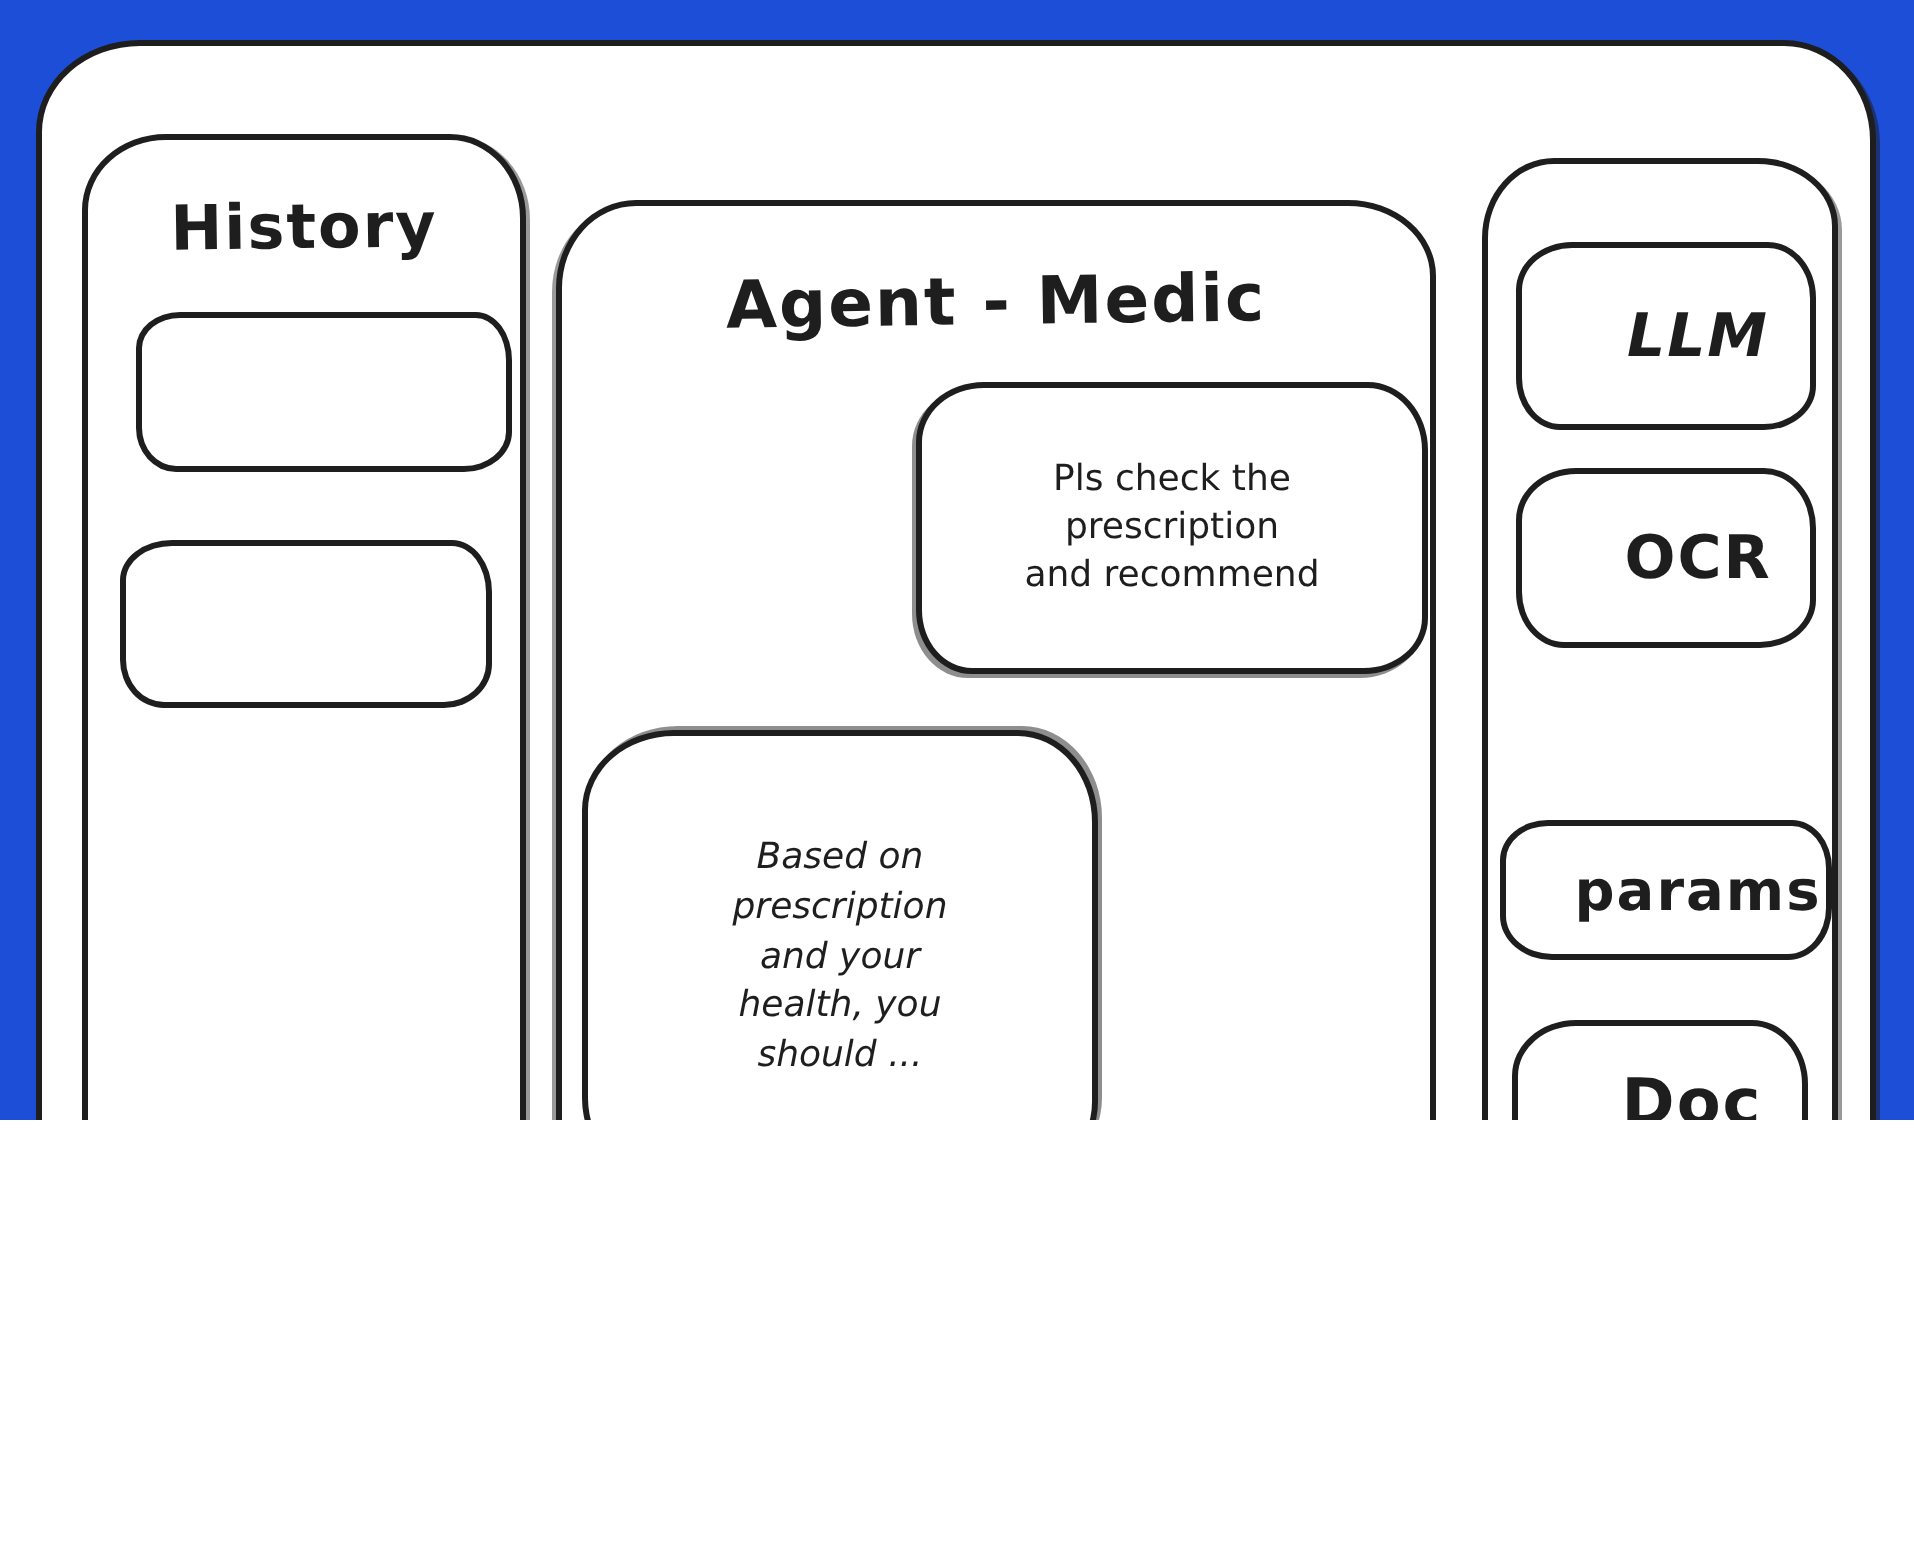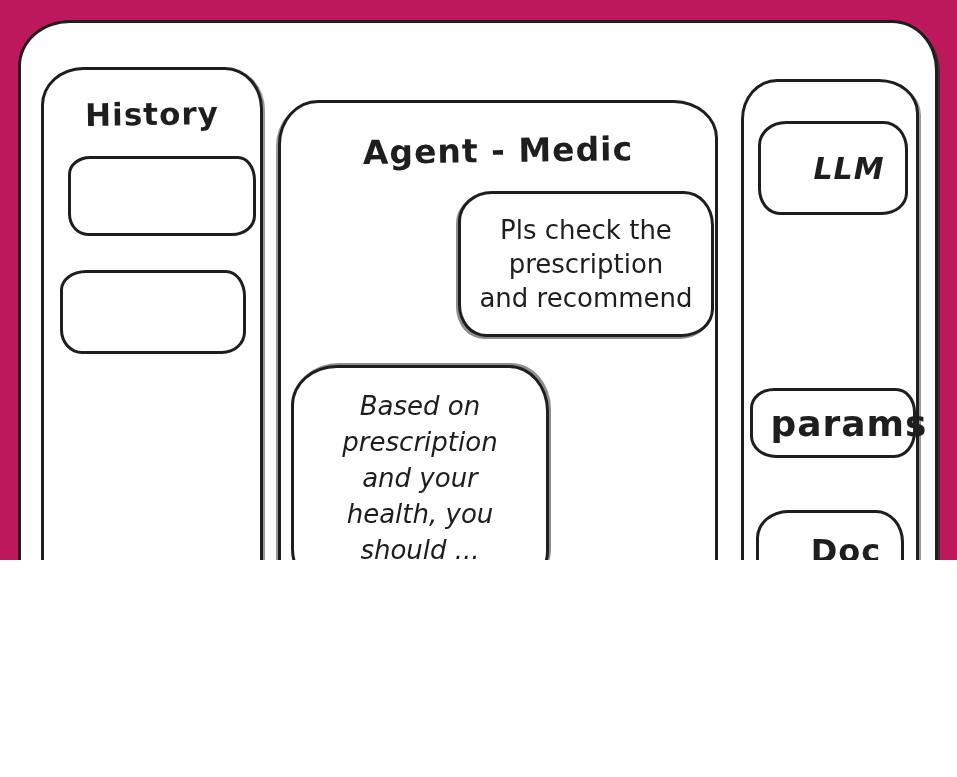--- a/index.html
+++ b/index.html
@@ -5,21 +5,21 @@
   * { margin: 0; padding: 0; box-sizing: border-box; }
   html, body { background: #ffffff; }
   body {
     font-family: "DejaVu Sans", "Liberation Sans", sans-serif;
     color: #1e1e1e;
   }
   .stage {
     position: relative;
     width: 957px;
     height: 560px;
-    background: #be185d;
+    background: #1d4ed8;
     overflow: hidden;
   }
   .sketch {
     position: absolute;
     border: 3px solid #1e1e1e;
     background: #ffffff;
   }
   
   .frame {
     left: 18px; top: 20px; width: 920px; height: 737px;
@@ -60,21 +60,21 @@
   }
   .history-item-2 {
     left: 16px; top: 200px; width: 186px; height: 84px;
     border-radius: 26px 20px 24px 22px / 20px 26px 22px 24px;
   }
   .bubble {
     display: flex;
     align-items: center;
     justify-content: center;
     text-align: center;
-    font-size: 26px;
+    font-size: 18px;
     line-height: 1.32;
     white-space: pre-line;
     padding: 6px 10px;
   }
   .bubble-user {
     left: 177px; top: 88px; width: 256px; height: 146px;
     border-radius: 34px 30px 32px 28px / 30px 34px 28px 32px;
     box-shadow: -2px 2px 0 0 rgba(30,30,30,.5);
   }
   .bubble-assistant {
@@ -102,23 +102,23 @@
   .btn-llm {
     left: 14px; top: 39px; width: 150px; height: 94px;
     border-radius: 28px 24px 26px 22px / 24px 28px 22px 26px;
     font-style: italic;
   }
   .btn-ocr {
     left: 14px; top: 152px; width: 150px; height: 90px;
     border-radius: 30px 26px 28px 24px / 26px 30px 24px 28px;
   }
   .btn-params {
-    left: 6px; top: 306px; width: 166px; height: 70px;
+    left: 6px; top: 328px; width: 166px; height: 70px;
     border-radius: 24px 20px 22px 26px / 20px 24px 26px 22px;
-    font-size: 36px;
+    font-size: 28px;
     text-transform: lowercase;
   }
   .btn-docsource {
     left: 12px; top: 428px; width: 148px; height: 126px;
     border-radius: 32px 28px 30px 26px / 28px 32px 26px 30px;
     line-height: 1.35;
     white-space: pre-line;
     font-size: 32px;
   }
   .doc-num {
@@ -157,20 +157,21 @@
 and your
 health, you
 should ...</span>
       </div>
 
       <div class="sketch chat-input"></div>
     </div>
 
     <div class="sketch panel-right" style="left:720px; top:56px;">
       <div class="sketch tool-btn btn-llm">LLM</div>
+      <div class="sketch tool-btn btn-ocr">OCR</div>
       <div class="sketch tool-btn btn-params">params</div>
       <div class="sketch tool-btn btn-docsource">Doc
 source</div>
       <div class="doc-num doc-num-1">1</div>
       <div class="doc-num doc-num-2">2</div>
     </div>
 
   </div>
 </div>
 

